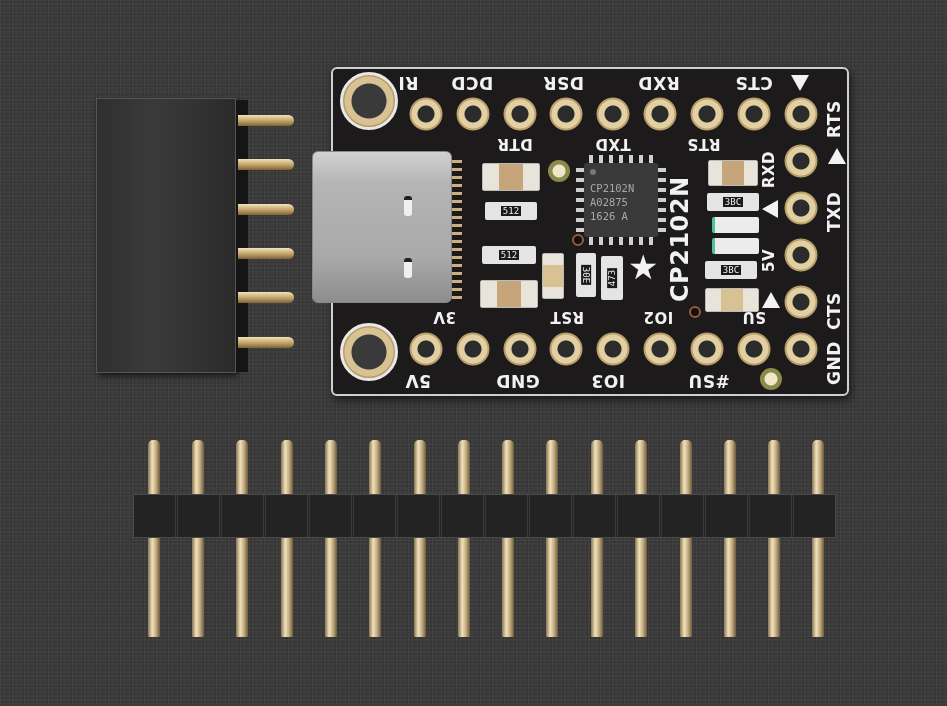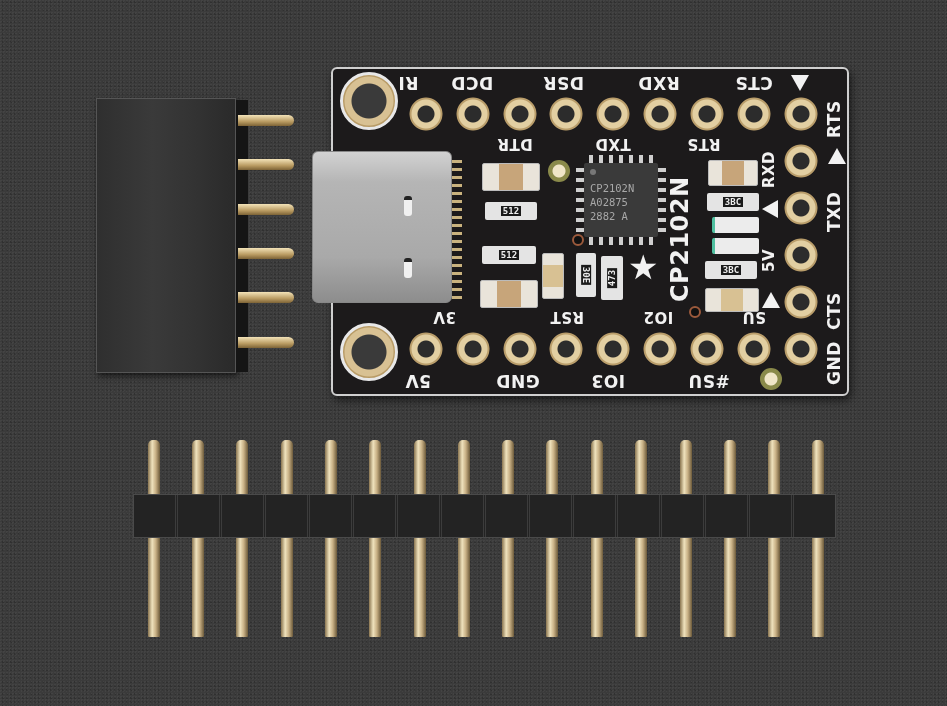--- a/index.html
+++ b/index.html
@@ -62,21 +62,21 @@
     .usb-pins { left:452px; top:160px; width:10px; height:140px;
       background:repeating-linear-gradient(180deg,#c9b27e 0 3px,#1c1a1b 3px 8px); }
 
     .chip { left:584px; top:163px; width:74px; height:74px; background:#3a3a3a; border-radius:2px; }
     .chip-legs-h { height:8px; width:64px; background:repeating-linear-gradient(90deg,#cfcfcf 0 4px,transparent 4px 10px); }
     .chip-legs-v { width:8px; height:64px; background:repeating-linear-gradient(180deg,#cfcfcf 0 4px,transparent 4px 10px); }
     .chip-text { color:#a8a8a8; font-family:"DejaVu Sans Mono", monospace; font-size:10.5px; line-height:14px; }
     .chip-dot { width:6px; height:6px; border-radius:50%; background:#777; }
 
     .cap { background:linear-gradient(90deg,#e9e4da 0 28%,#c7a57a 28% 72%,#e9e4da 72%); border:1px solid #bbb; border-radius:2px; }
-    .res { background:#e4e4e4; border-radius:2px; display:flex; align-items:center; justify-content:center;font-weight:bold; }
+    .res { background:#e4e4e4; border-radius:2px; display:flex; align-items:center; justify-content:center; }
     .res-mark { background:#1a1a1a; color:#eee; font-size:9px; font-family:"DejaVu Sans Mono", monospace; padding:0 2px; }
     .led { background:#ececec; border-radius:2px; border-left:3px solid #4fc0a0; }
     .fiducial { width:22px; height:22px; border-radius:50%; background:radial-gradient(circle,#f0e6c8 0 6px,#8a8a4a 7px 11px); }
     .via { width:8px; height:8px; border-radius:50%; border:2px solid #9c5a3c; background:#111; }
 
     
     .mh-pin {
       width:12px; height:197px; top:440px;
       background:linear-gradient(90deg,#8a7550,#efe2bd 35%,#c8b085 65%,#6c5a3a);
       border-radius:5px 5px 1px 1px;
@@ -170,21 +170,21 @@
 
 <div class="abs chip-legs-h" style="left:589px;top:155px"></div>
 <div class="abs chip-legs-h" style="left:589px;top:237px"></div>
 <div class="abs chip-legs-v" style="left:576px;top:168px"></div>
 <div class="abs chip-legs-v" style="left:658px;top:168px"></div>
 <div class="abs chip">
   <div class="abs chip-dot" style="left:6px;top:6px"></div>
   <div class="abs chip-text" style="left:6px;top:18px">
     <div>CP2102N</div>
     <div>A02875</div>
-    <div>2882  A</div>
+    <div>1626  A</div>
   </div>
 </div>
 
 <div class="abs silk rot90" style="left:668px;top:302px;font-size:24px">CP2102N</div>
 <div class="abs" style="left:628px;top:250px;font-size:34px;color:#f2f2f2;line-height:1">★</div>
 
 <div class="abs cap" style="left:482px;top:163px;width:56px;height:26px"></div>
 <div class="abs res" style="left:485px;top:202px;width:52px;height:18px">
     <span class="res-mark">512</span>
   </div>

